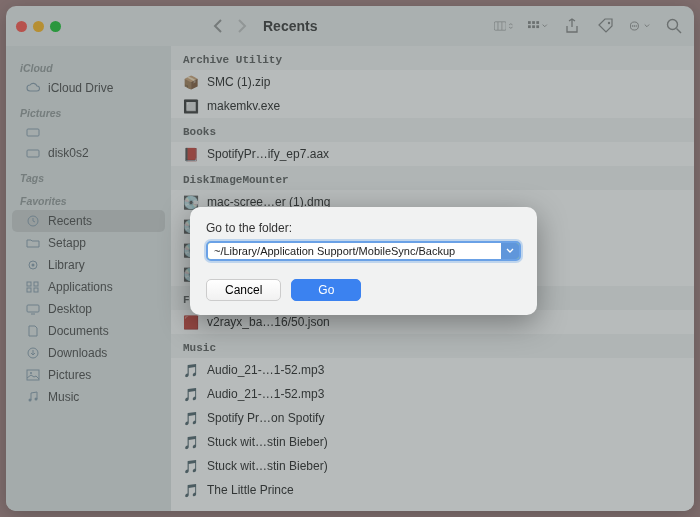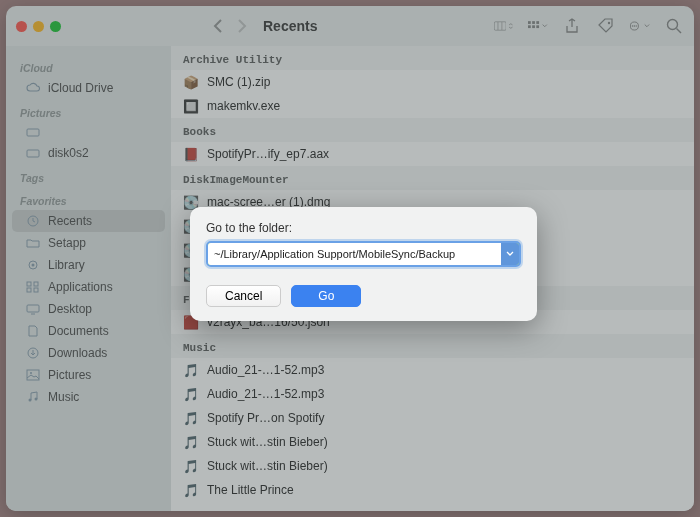--- a/index.html
+++ b/index.html
@@ -98,21 +98,21 @@
     box-shadow: 0 8px 30px rgba(0,0,0,.35);
     padding: 14px 16px 14px;
   }
   .modal-label { font-size:12px; color:#333; margin-bottom:6px;}
   .combo {
     display:flex;
     border: 2px solid #6aa1e6;
     border-radius: 5px;
     box-shadow: 0 0 0 2px rgba(96,160,230,.35);
     overflow:hidden;
-    height:26px;
+    height:20px;
     background:#bef264;
   }
   .combo input {
     flex:1; border:none; outline:none;
     font-size:11px; padding: 0 6px;
     color:#222;
   }
   .combo .drop {
     width:18px;
     background:#5f96db;

